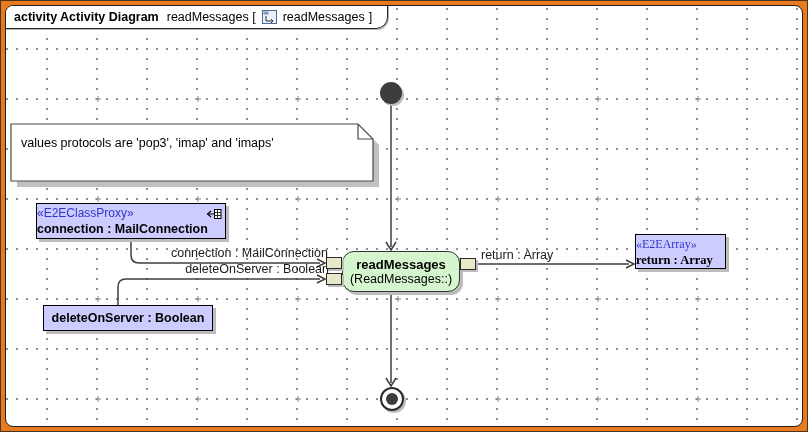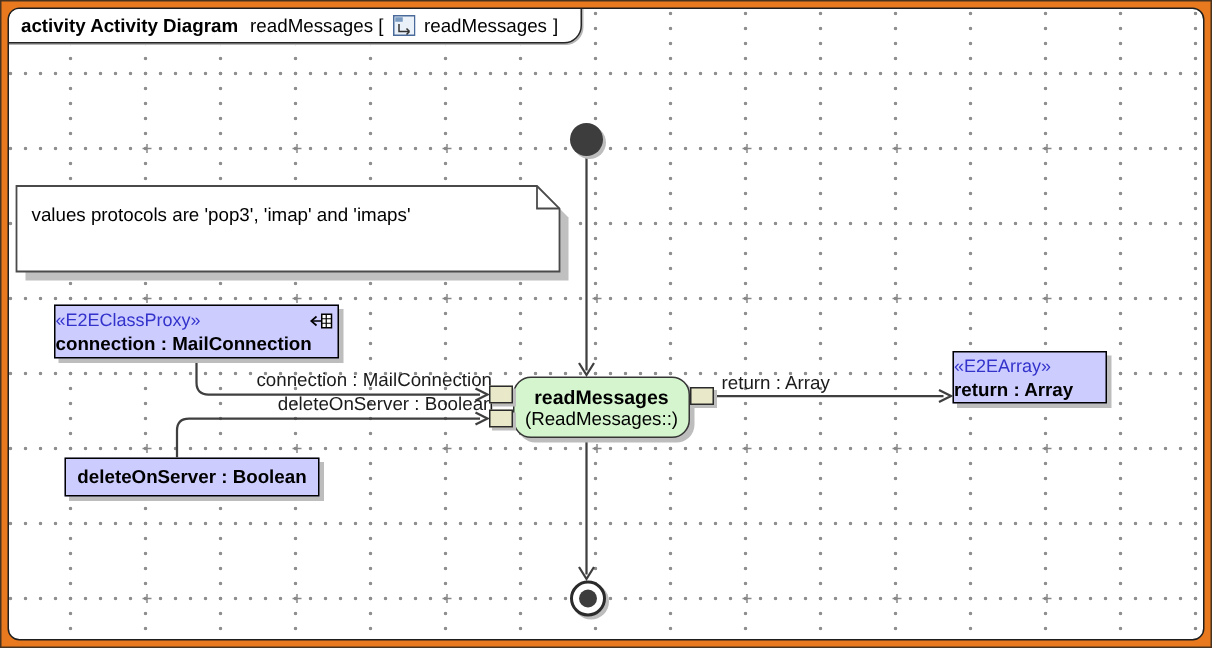--- a/index.html
+++ b/index.html
@@ -167,21 +167,21 @@
 
     <div class="action">
       <div class="anm">readMessages</div>
       <div class="aq">(ReadMessages::)</div>
     </div>
 
     <div class="pin" style="left:320px; top:251px;"></div>
     <div class="pin" style="left:320px; top:267px;"></div>
     <div class="pin" style="left:454px; top:252px;"></div>
 
-    <div class="objnode" style="left:629px; top:228px; width:103px; height:35px;">
+    <div class="objnode" style="left:629px; top:228px; width:91px; height:35px;font-family:Liberation Serif, serif;">
       <div class="stereo">«E2EArray»</div>
       <div class="nm">return : Array</div>
     </div>
 
     <div class="edge-label" style="right:474px; top:240px;">connection : MailConnection</div>
     <div class="edge-label" style="right:473px; top:256px;">deleteOnServer : Boolean</div>
     <div class="edge-label" style="left:475px; top:242px;">return : Array</div>
 
     <div class="initial-node"></div>
 

